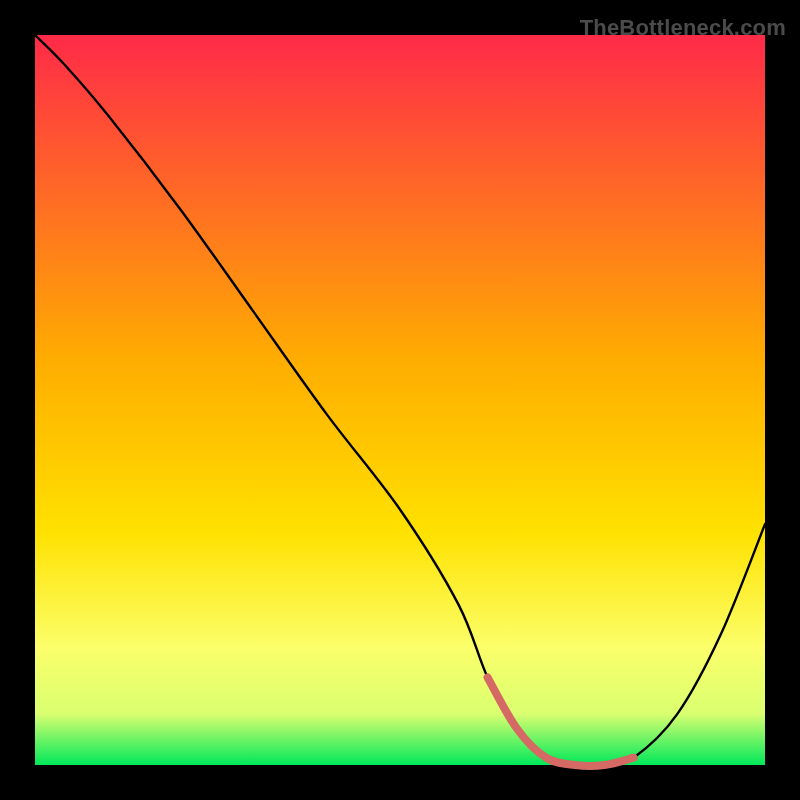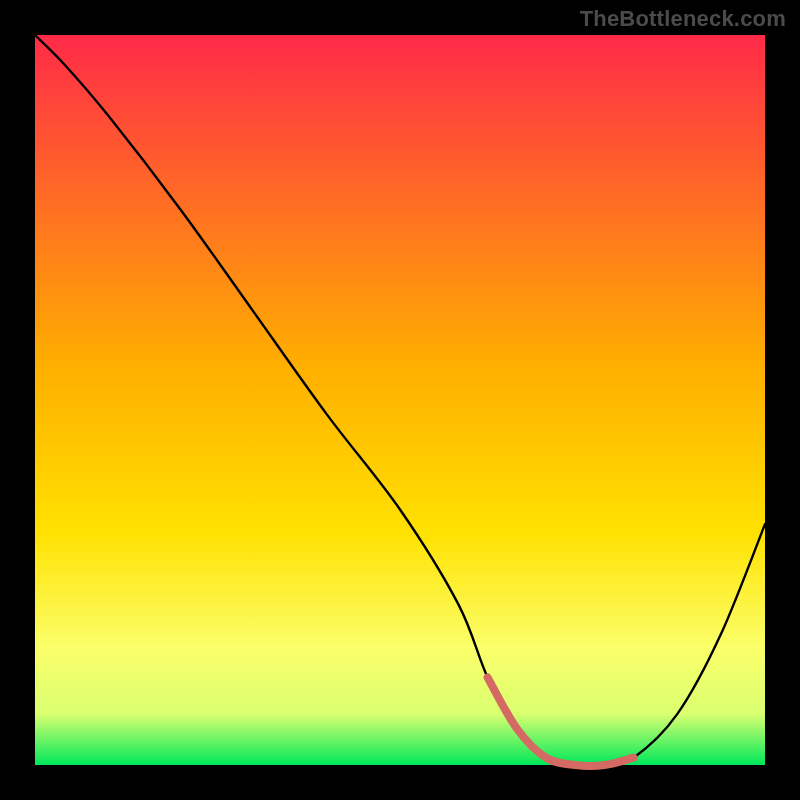--- a/index.html
+++ b/index.html
@@ -12,21 +12,21 @@
     font-family: Arial, Helvetica, sans-serif;
   }
   .frame {
     position: relative;
     width: 800px;
     height: 800px;
     background: #000;
   }
   .watermark {
     position: absolute;
-    top: 6px;
+    top: 15px;
     right: 14px;
     color: #4b4b4b;
     font-size: 22px;
     font-weight: 600;
     letter-spacing: 0.2px;
     z-index: 10;
   }
   svg.plot {
     position: absolute;
     left: 0;

